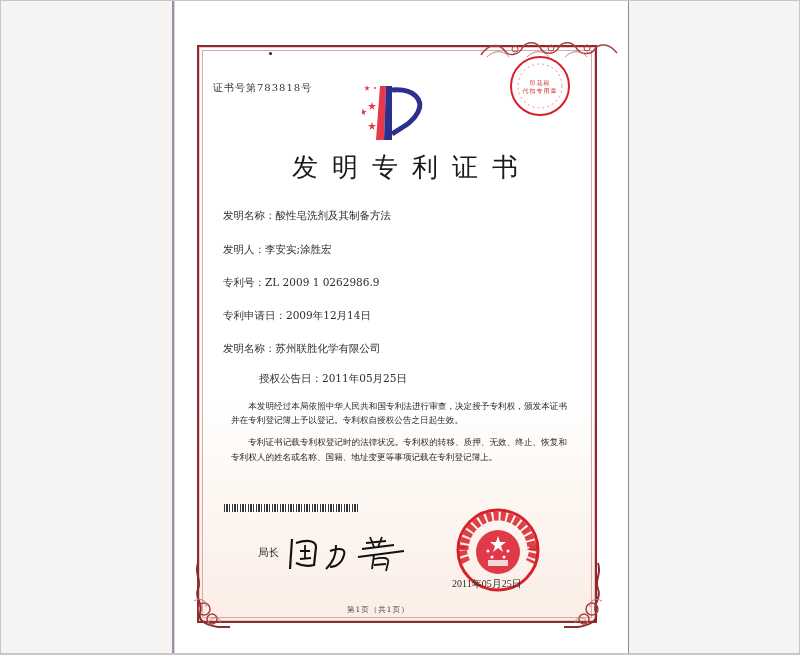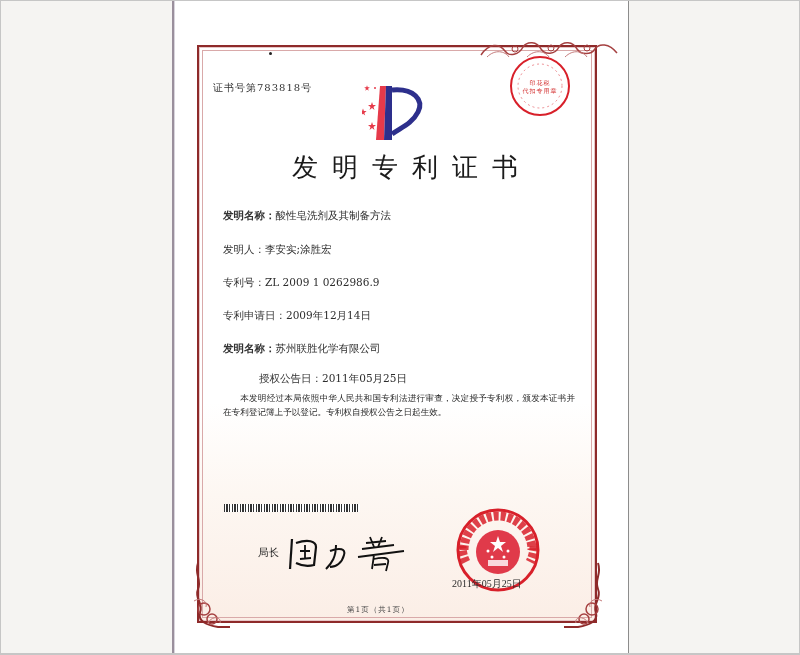--- a/index.html
+++ b/index.html
@@ -57,28 +57,28 @@
   .title {
     position: absolute; left: 200px; top: 150px; width: 400px; text-align: center;
     font-size: 26px; letter-spacing: 14px; color: #1b1b1b; padding-left: 24px;
   }
 
   .field { position: absolute; left: 223px; font-size: 10.5px; color: #333; white-space: nowrap; }
   .field .label { display: inline-block; letter-spacing: 0; }
   .field .value { color: #2d2d2d; }
   .f1 { top: 209px; } .f2 { top: 243px; } .f3 { top: 276px; }
   .f4 { top: 309px; } .f5 { top: 342px; } .f6 { top: 372px; margin-left: 36px; }
-  .l4spc { letter-spacing: 5px; font-weight: bold; }
+  .l4spc { letter-spacing: 5px; }
   .l3spc { letter-spacing: 17px; }
 
   .body-text {
     position: absolute; left: 223px; top: 391px; width: 352px;
     font-size: 8.6px; line-height: 14.2px; color: #2a2a2a; text-align: justify;
   }
-  .body-text p { text-indent: 2em; margin: 0; }
+  .body-text p { text-indent: 2em; margin: 8px; }
 
   .barcode {
     position: absolute; left: 224px; top: 504px; width: 136px; height: 8px;
     background: repeating-linear-gradient(to right,
       #333 0 1px, #fff 1px 2px, #333 2px 4px, #fff 4px 5px, #333 5px 6px, #fff 6px 8px);
   }
 
   .director { position: absolute; left: 258px; top: 546px; font-size: 10.5px; font-family: "DejaVu Sans", sans-serif; color:#222; }
   .signature { position: absolute; left: 286px; top: 533px; width: 130px; height: 42px; }
 
@@ -161,20 +161,21 @@
 </div>
 <div class="field f5">
   <span class="label l4spc">发明名称：</span><span class="value">苏州联胜化学有限公司</span>
 </div>
 <div class="field f6">
   <span class="label">授权公告日：</span><span class="value">2011年05月25日</span>
 </div>
 
 <div class="body-text">
   <p>本发明经过本局依照中华人民共和国专利法进行审查，决定授予专利权，颁发本证书并在专利登记簿上予以登记。专利权自授权公告之日起生效。</p>
+  <p>专利证书记载专利权登记时的法律状况。专利权的转移、质押、无效、终止、恢复和专利权人的姓名或名称、国籍、地址变更等事项记载在专利登记簿上。</p>
 </div>
 
 <div class="barcode"></div>
 
 <div class="director">局长</div>
 <svg class="signature" viewBox="0 0 130 42">
   <path d="M6 6 L4 36" stroke="#111" stroke-width="2.2" fill="none"></path>
   <path d="M10 10 C22 6, 30 8, 30 14 L28 32 C20 34, 14 32, 10 30" stroke="#111" stroke-width="2.2" fill="none"></path>
   <path d="M14 18 L24 18 M19 12 L19 26 M14 26 L25 25" stroke="#111" stroke-width="1.8" fill="none"></path>
   <path d="M44 18 C54 14, 60 16, 58 22 C56 30, 50 34, 44 34 M50 12 C50 24, 46 30, 40 36" stroke="#111" stroke-width="2" fill="none"></path>

